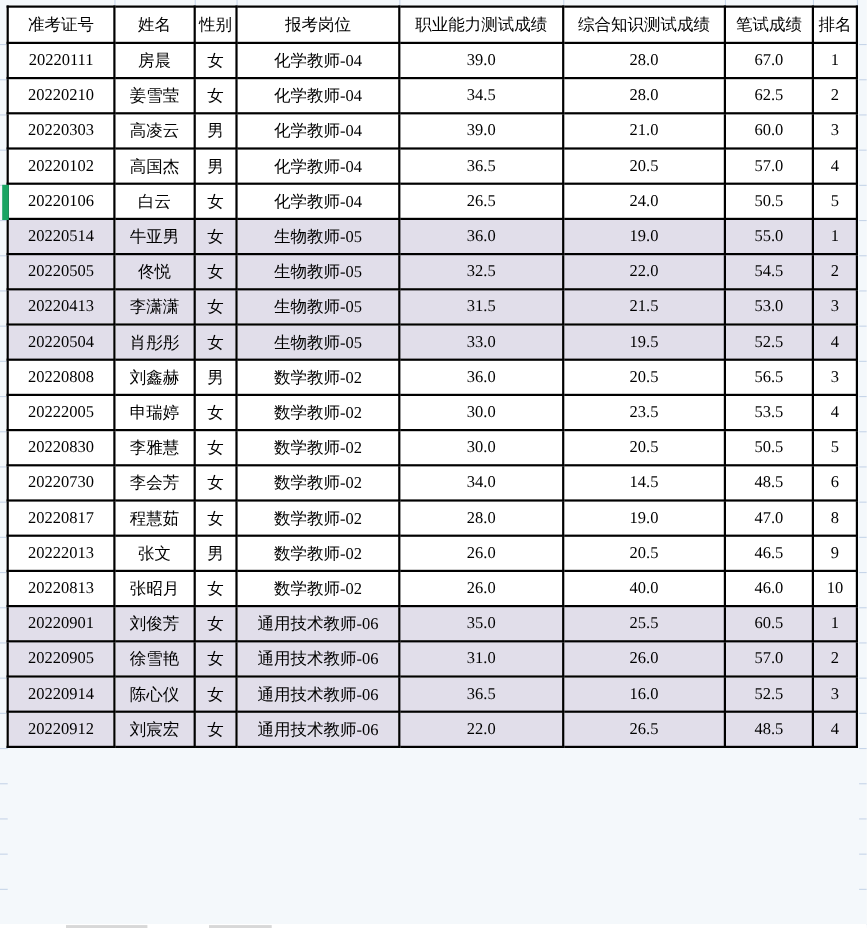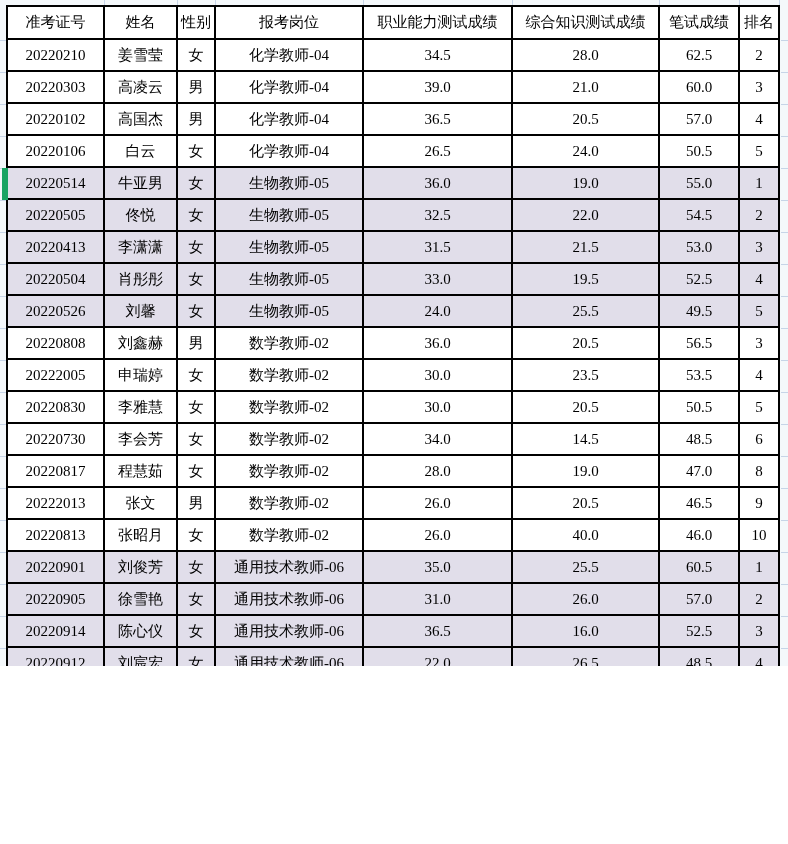--- a/index.html
+++ b/index.html
@@ -3,21 +3,21 @@
 <meta charset="utf-8">
 <style>
   html, body {
     margin: 0;
     padding: 0;
     font-family: "Liberation Serif", "DejaVu Serif", serif;
   }
   .screen {
     position: relative;
     width: 788px;
-    height: 666px;
+    height: 844px;
     background: #f4f8fb;
     overflow: hidden;
   }
   .bottom-area {
     position: absolute;
     left: 0;
     top: 840px;
     width: 788px;
     height: 4px;
     background: #ffffff;
@@ -163,20 +163,30 @@
           <th>性别</th>
           <th>报考岗位</th>
           <th>职业能力测试成绩</th>
           <th>综合知识测试成绩</th>
           <th>笔试成绩</th>
           <th>排名</th>
         </tr>
     </thead>
     <tbody id="table-body">
         <tr class="plain">
+          <td>20220111</td>
+          <td>房晨</td>
+          <td>女</td>
+          <td>化学教师-04</td>
+          <td>39.0</td>
+          <td>28.0</td>
+          <td>67.0</td>
+          <td>1</td>
+        </tr>
+        <tr class="plain">
           <td>20220210</td>
           <td>姜雪莹</td>
           <td>女</td>
           <td>化学教师-04</td>
           <td>34.5</td>
           <td>28.0</td>
           <td>62.5</td>
           <td>2</td>
         </tr>
         <tr class="plain">
@@ -241,30 +251,20 @@
         </tr>
         <tr class="shaded">
           <td>20220504</td>
           <td>肖彤彤</td>
           <td>女</td>
           <td>生物教师-05</td>
           <td>33.0</td>
           <td>19.5</td>
           <td>52.5</td>
           <td>4</td>
-        </tr>
-        <tr class="shaded">
-          <td>20220526</td>
-          <td>刘馨</td>
-          <td>女</td>
-          <td>生物教师-05</td>
-          <td>24.0</td>
-          <td>25.5</td>
-          <td>49.5</td>
-          <td>5</td>
         </tr>
         <tr class="plain">
           <td>20220808</td>
           <td>刘鑫赫</td>
           <td>男</td>
           <td>数学教师-02</td>
           <td>36.0</td>
           <td>20.5</td>
           <td>56.5</td>
           <td>3</td>

